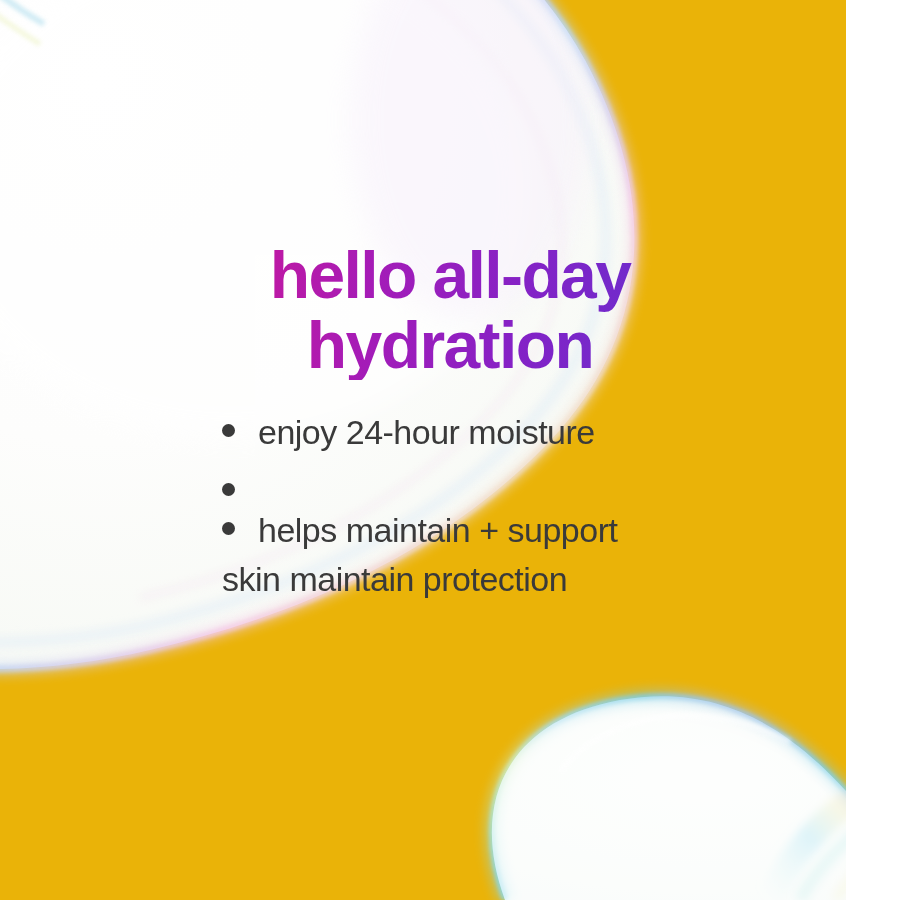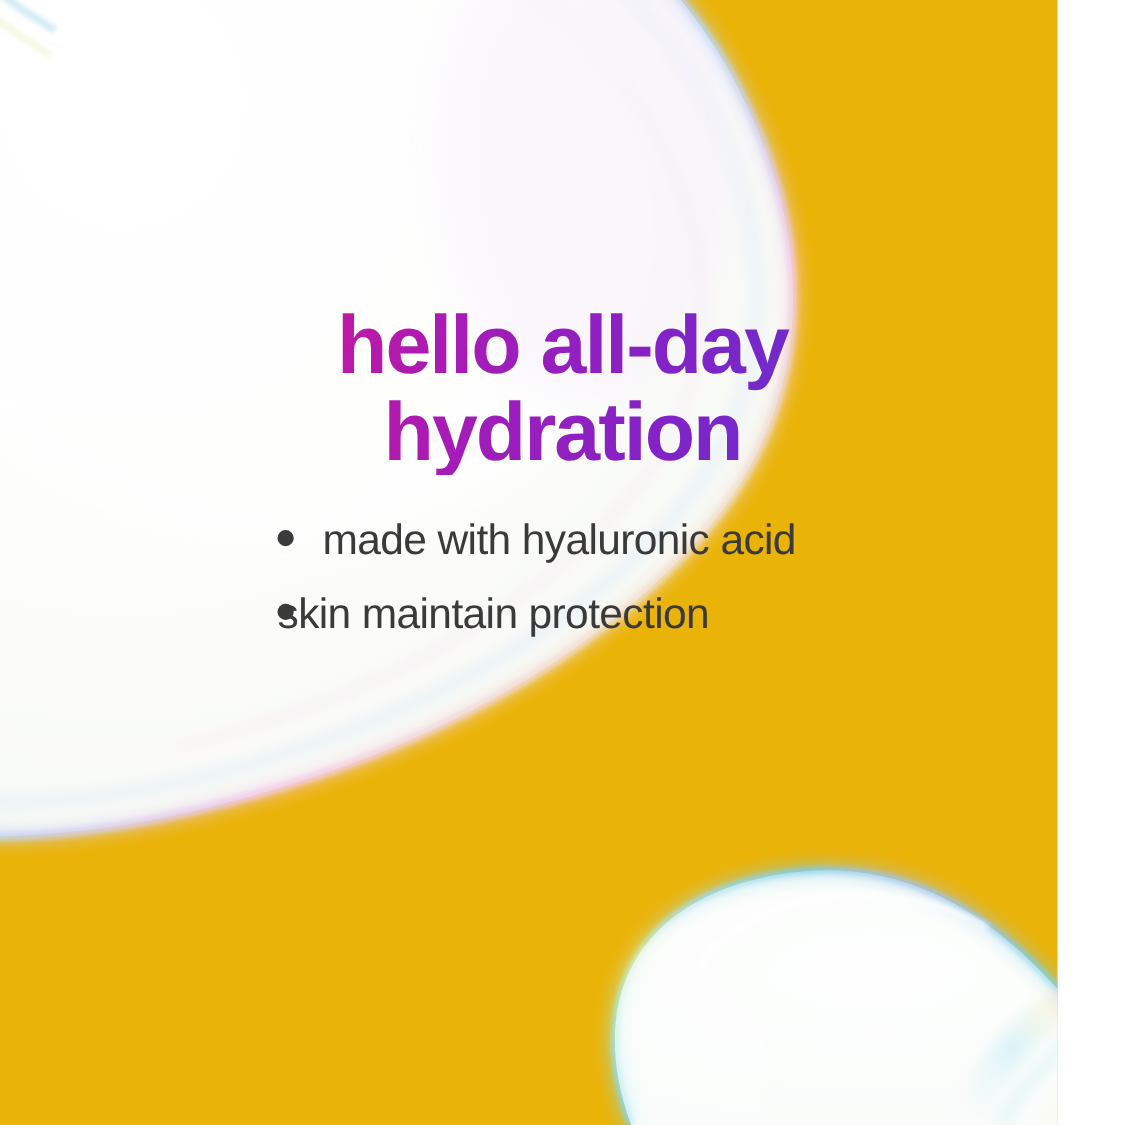--- a/index.html
+++ b/index.html
@@ -237,28 +237,32 @@
     </svg>
   </div>
 
   <div class="content">
 
     <h1 class="headline">hello all-day
 hydration</h1>
 
     <ul class="bullets" style="list-style:none;margin:0;padding:0;">
 
-
       <li class="bullet-row">
         <span class="bullet-dot"></span>
-        <span class="bullet-text">made with hyaluronic acid</span>
+        <span class="bullet-text">enjoy 24-hour moisture</span>
+      </li>
+
+      <li class="bullet-row">
+        <span class="bullet-dot"></span>
       </li>
 
       <li class="bullet-row">
         <span class="bullet-dot"></span>
         <span class="bullet-text">
+          <span>helps maintain + support</span>
           <span class="wrap-line">skin maintain protection</span>
         </span>
       </li>
 
     </ul>
   </div>
 </div>
 
 </body></html>

